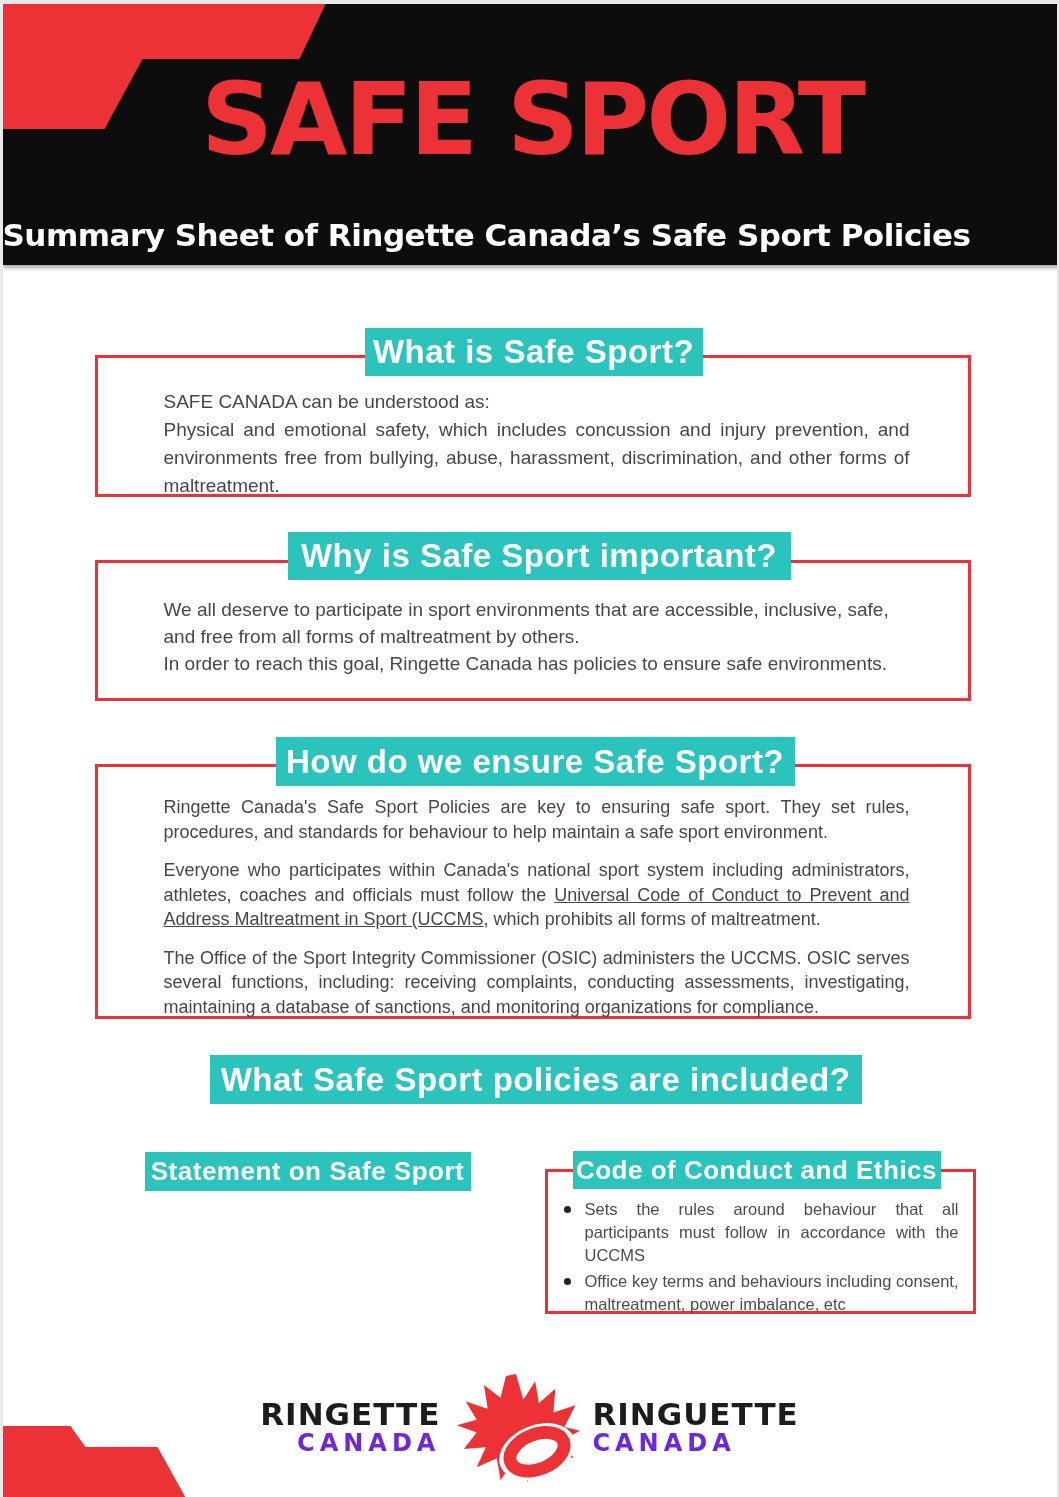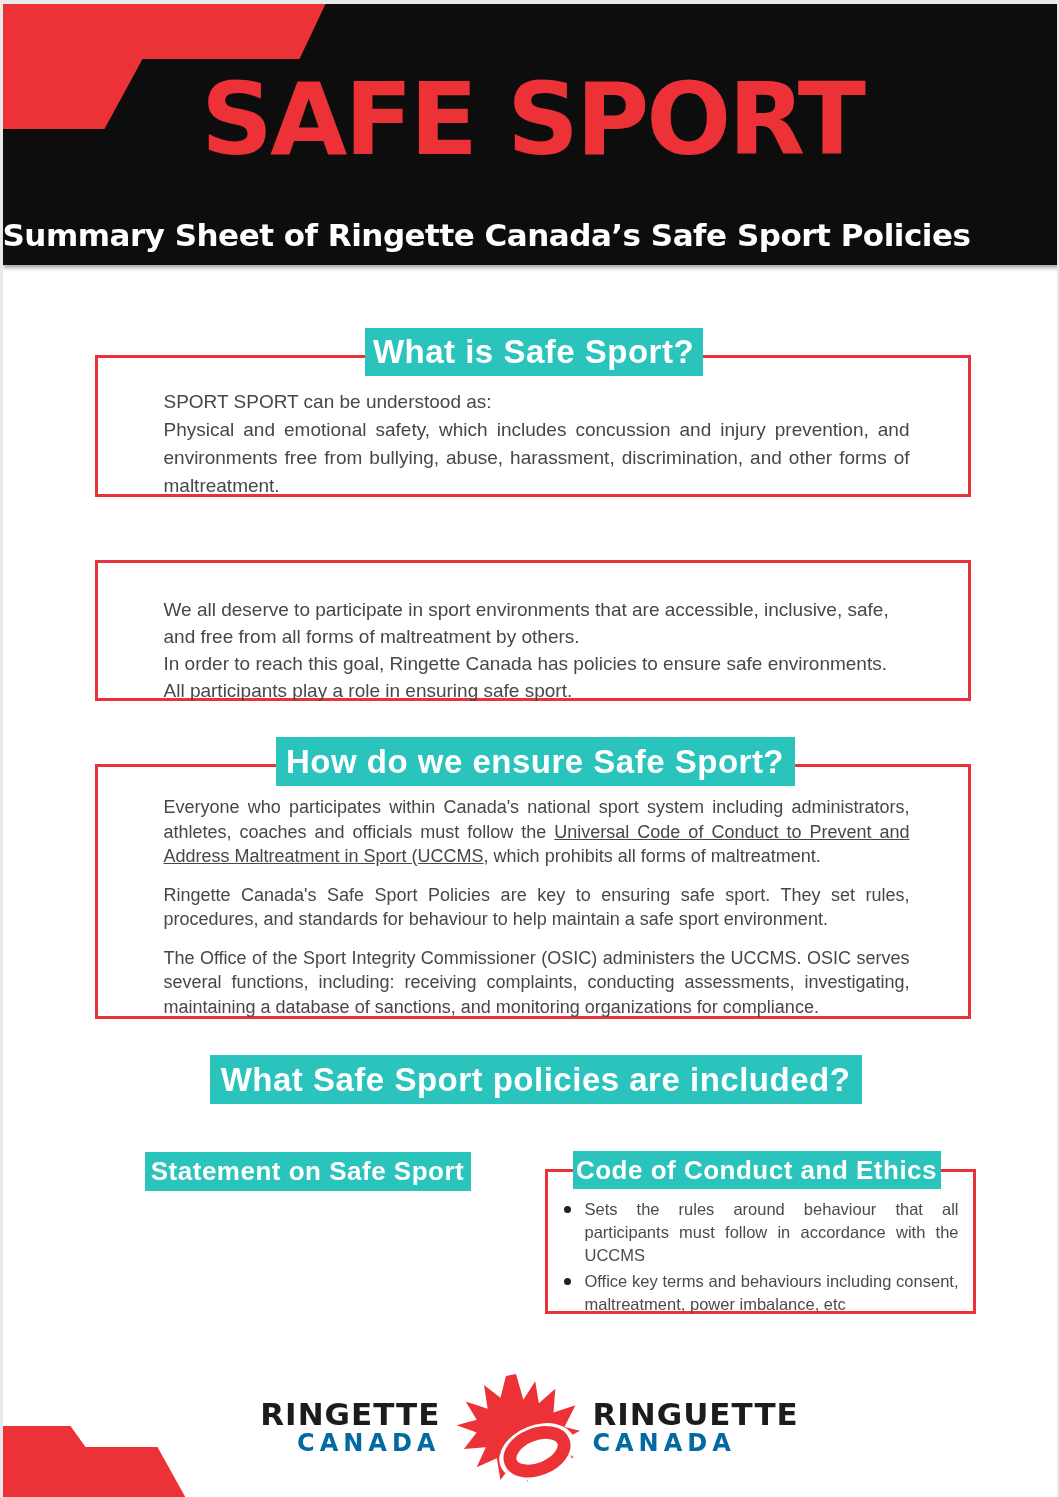--- a/index.html
+++ b/index.html
@@ -58,53 +58,53 @@
   .bullets li::before{content:"";position:absolute;left:2px;top:8px;width:7px;height:7px;
            border-radius:50%;background:#222222;}
 
   
   .footer{position:absolute;left:0;top:1368px;width:100%;display:flex;align-items:center;
           justify-content:center;gap:12px;}
   .wordmark{font-family:"DejaVu Sans",sans-serif;font-weight:bold;}
   .wm-en{text-align:right;}
   .wm-fr{text-align:left;}
   .wm-top{font-size:31px;color:#1c1c1c;letter-spacing:1px;line-height:1.05;}
-  .wm-bottom{font-size:24px;color:#0369a1;letter-spacing:5px;line-height:1.15;}
+  .wm-bottom{font-size:24px;color:#6d28d9;letter-spacing:5px;line-height:1.15;}
   .leaf-logo{display:block;}
 
   .red-shape-bottom{position:absolute;left:0;top:1422px;width:190px;height:75px;background:#ec3237;
           clip-path:polygon(0 0,68px 0,83px 21px,155px 21px,185px 75px,0 75px);}
 </style>
 </head>
 <body>
 
 <div class="page">
 
   <div class="header">
     <div class="red-shape-top"></div>
     <h1 class="poster-title">SAFE SPORT</h1>
     <div class="poster-subtitle">Summary Sheet of Ringette Canada’s Safe Sport Policies</div>
   </div>
 
   <div class="tab" id="tab-what">What is Safe Sport?</div>
   <div class="box" id="box-what">
-    <p>SPORT SPORT can be understood as:</p>
+    <p>SAFE CANADA can be understood as:</p>
     <p class="just">Physical and emotional safety, which includes concussion and injury prevention, and environments free from bullying, abuse, harassment, discrimination, and other forms of maltreatment.</p>
   </div>
 
+  <div class="tab" id="tab-why">Why is Safe Sport important?</div>
   <div class="box" id="box-why">
     <p>We all deserve to participate in sport environments that are accessible, inclusive, safe, and free from all forms of maltreatment by others.</p>
     <p>In order to reach this goal, Ringette Canada has policies to ensure safe environments.</p>
-    <p>All participants play a role in ensuring safe sport.</p>
   </div>
 
   <div class="tab" id="tab-how">How do we ensure Safe Sport?</div>
   <div class="box" id="box-how">
+    <p class="just">Ringette Canada's Safe Sport Policies are key to ensuring safe sport. They set rules, procedures, and standards for behaviour to help maintain a safe sport environment.</p>
     <p class="just"><span>Everyone who participates within Canada's national sport system including administrators, athletes, coaches and officials must follow the </span><span class="uccms-link">Universal Code of Conduct to Prevent and Address Maltreatment in Sport (UCCMS</span><span>, which prohibits all forms of maltreatment.</span></p>
-    <p class="just">Ringette Canada's Safe Sport Policies are key to ensuring safe sport. They set rules, procedures, and standards for behaviour to help maintain a safe sport environment.</p>
     <p class="just">The Office of the Sport Integrity Commissioner (OSIC) administers the UCCMS. OSIC serves several functions, including: receiving complaints, conducting assessments, investigating, maintaining a database of sanctions, and monitoring organizations for compliance.</p>
   </div>
 
   <div class="tab" id="banner-included">What Safe Sport policies are included?</div>
 
   <div class="tab small" id="tab-statement">Statement on Safe Sport</div>
 
   <div class="tab small" id="tab-code">Code of Conduct and Ethics</div>
   <div class="box" id="box-code">
     <ul class="bullets">

